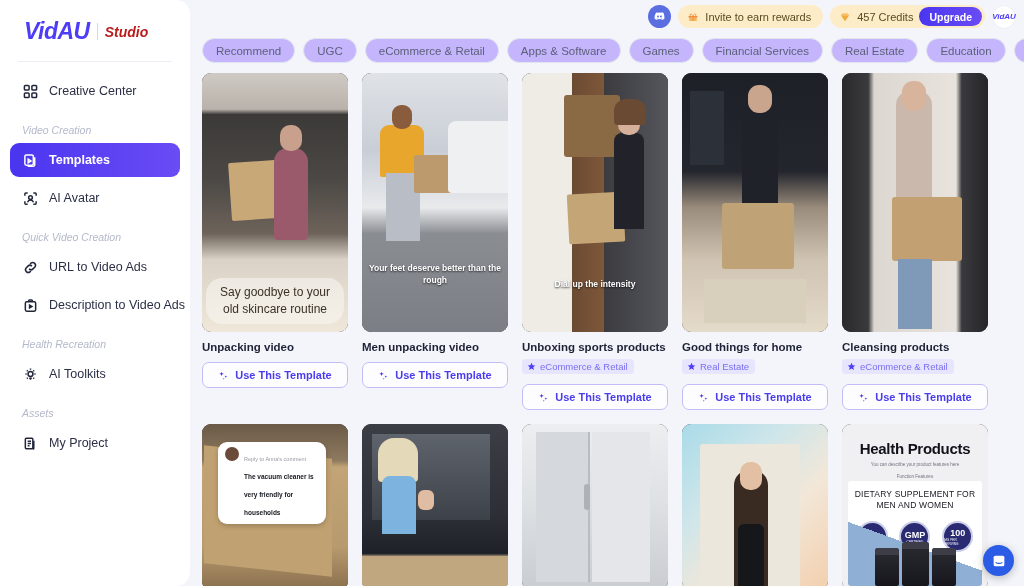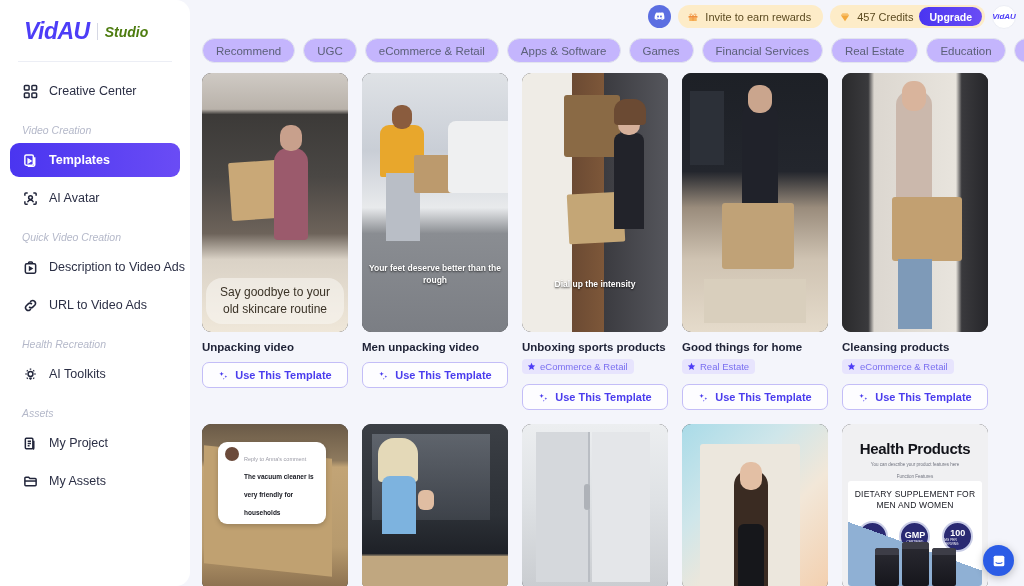--- a/index.html
+++ b/index.html
@@ -20,21 +20,21 @@
     flex-shrink: 0;
     position: relative;
     z-index: 5;
   }
   .brand { display: flex; align-items: center; gap: 7px; padding: 18px 0 16px 14px; }
   .brand-logo {
     font-size: 23px; font-weight: bold; font-style: italic;
     color: #4d3df7; letter-spacing: -0.5px;
   }
   .brand-sep { width: 1px; height: 17px; background: #d6d8e4; }
-  .brand-sub { font-size: 14px; font-style: italic; font-weight: bold; color: #4d7c0f; }
+  .brand-sub { font-size: 14px; font-style: italic; font-weight: bold; color: #b91c1c; }
   .side-divider { height: 1px; background: #eceef5; margin: 0 8px 12px 8px; }
 
   .nav-item {
     display: flex; align-items: center; gap: 11px;
     height: 34px; padding: 0 12px; margin: 0 0 4px 0;
     border-radius: 9px; cursor: pointer;
     font-size: 12.5px; color: #2b2f45;
   }
   .nav-item.active {
     background: linear-gradient(90deg,#4a35f0 0%,#6a4cf5 100%);
@@ -246,36 +246,36 @@
             <path d="M4.8 12c.6-1.6 1.8-2.4 3.2-2.4s2.6.8 3.2 2.4"></path>
           </svg>
       </span>
       <span class="nav-label">AI Avatar</span>
     </div>
 
     <div class="group-label">Quick Video Creation</div>
     <div class="nav-item">
       <span class="ico">
         <svg viewBox="0 0 16 16">
+            <path d="M6.5 9.5a3 3 0 0 0 4.2 0l2-2a3 3 0 0 0-4.2-4.2l-.9.9"></path>
+            <path d="M9.5 6.5a3 3 0 0 0-4.2 0l-2 2a3 3 0 0 0 4.2 4.2l.9-.9"></path>
+          </svg>
+      </span>
+      <span class="nav-label">URL to Video Ads</span>
+    </div>
+    <div class="nav-item">
+      <span class="ico">
+        <svg viewBox="0 0 16 16">
             <rect x="2.5" y="4" width="11" height="10" rx="1.5"></rect>
             <path d="M6 4V2.8A.8.8 0 0 1 6.8 2h2.4a.8.8 0 0 1 .8.8V4"></path>
             <path d="M7 7.5l2.5 1.5L7 10.5z"></path>
           </svg>
       </span>
       <span class="nav-label">Description to Video Ads</span>
     </div>
-    <div class="nav-item">
-      <span class="ico">
-        <svg viewBox="0 0 16 16">
-            <path d="M6.5 9.5a3 3 0 0 0 4.2 0l2-2a3 3 0 0 0-4.2-4.2l-.9.9"></path>
-            <path d="M9.5 6.5a3 3 0 0 0-4.2 0l-2 2a3 3 0 0 0 4.2 4.2l.9-.9"></path>
-          </svg>
-      </span>
-      <span class="nav-label">URL to Video Ads</span>
-    </div>
 
     <div class="group-label">Health Recreation</div>
     <div class="nav-item">
       <span class="ico">
         <svg viewBox="0 0 16 16">
             <circle cx="8" cy="7.5" r="2.6"></circle>
             <path d="M6.6 12h2.8M8 1.5v1.3M8 12.4v1.3M2.6 7.5h1.3M12.1 7.5h1.3M4.1 3.6l.9.9M11 11.5l.9.9M11.9 3.6l-.9.9M5 11.5l-.9.9"></path>
           </svg>
       </span>
       <span class="nav-label">AI Toolkits</span>
@@ -284,29 +284,20 @@
     <div class="group-label">Assets</div>
     <div class="nav-item">
       <span class="ico">
         <svg viewBox="0 0 16 16">
             <rect x="2.5" y="2.5" width="8" height="11" rx="1"></rect>
             <path d="M5 5.5h3.5M5 8h3.5M5 10.5h2"></path>
             <path d="M11.5 5v8a1 1 0 0 1-1 1"></path>
           </svg>
       </span>
       <span class="nav-label">My Project</span>
-    </div>
-    <div class="nav-item">
-      <span class="ico">
-        <svg viewBox="0 0 16 16">
-            <path d="M2 4.5a1 1 0 0 1 1-1h3l1.4 1.4H13a1 1 0 0 1 1 1v5.6a1 1 0 0 1-1 1H3a1 1 0 0 1-1-1z"></path>
-            <path d="M2 7.5h12"></path>
-          </svg>
-      </span>
-      <span class="nav-label">My Assets</span>
     </div>
   </aside>
 
   <section class="main">
 
     <div class="topbar">
       <div class="discord-btn">
         <svg viewBox="0 0 24 24">
             <path d="M19.3 5.3A16 16 0 0 0 15.5 4l-.3.5a12 12 0 0 1 3.3 1.7 13 13 0 0 0-12-.1A12 12 0 0 1 9.8 4.5L9.5 4a16 16 0 0 0-3.8 1.3C3.3 9 2.7 12.6 3 16.2a16 16 0 0 0 4.8 2.4l.9-1.4c-.8-.3-1.5-.7-2.1-1.1l.5-.4a11 11 0 0 0 9.8 0l.5.4c-.6.4-1.3.8-2.1 1.1l.9 1.4a16 16 0 0 0 4.8-2.4c.4-4.2-.6-7.8-1.7-10.9zM9.3 14c-.9 0-1.7-.8-1.7-1.9s.7-1.9 1.7-1.9 1.7.9 1.7 1.9-.7 1.9-1.7 1.9zm5.4 0c-.9 0-1.7-.8-1.7-1.9s.7-1.9 1.7-1.9 1.7.9 1.7 1.9-.7 1.9-1.7 1.9z"></path>
           </svg>

